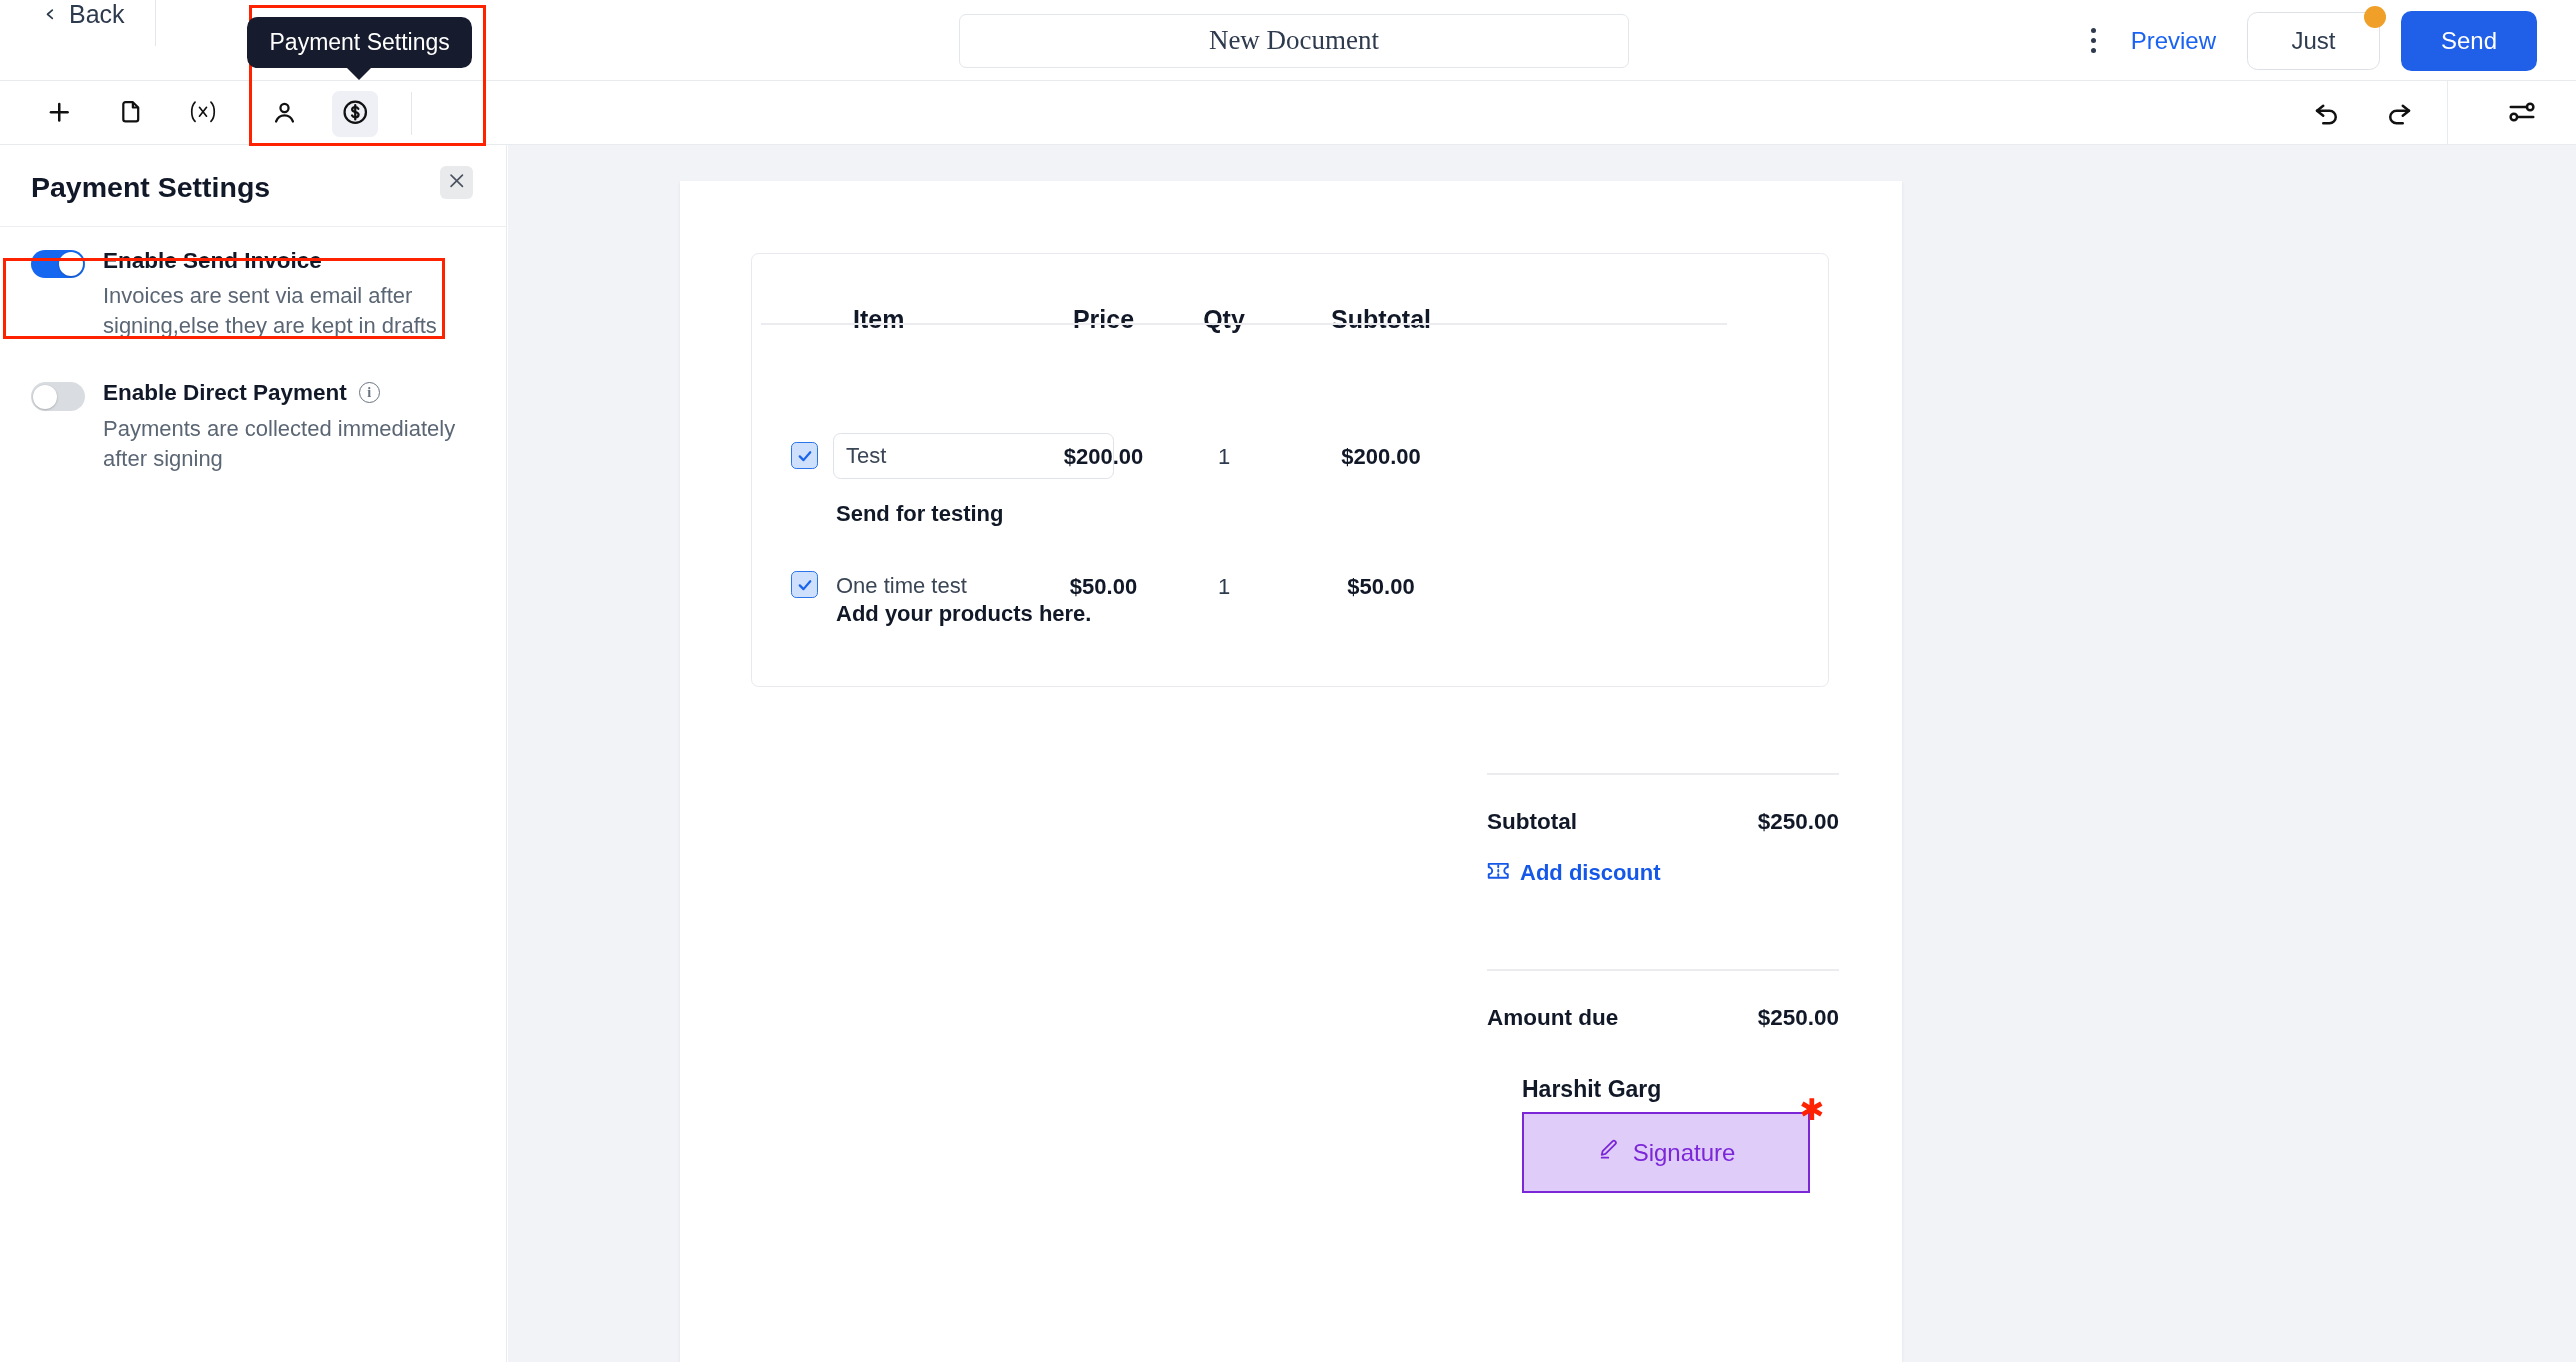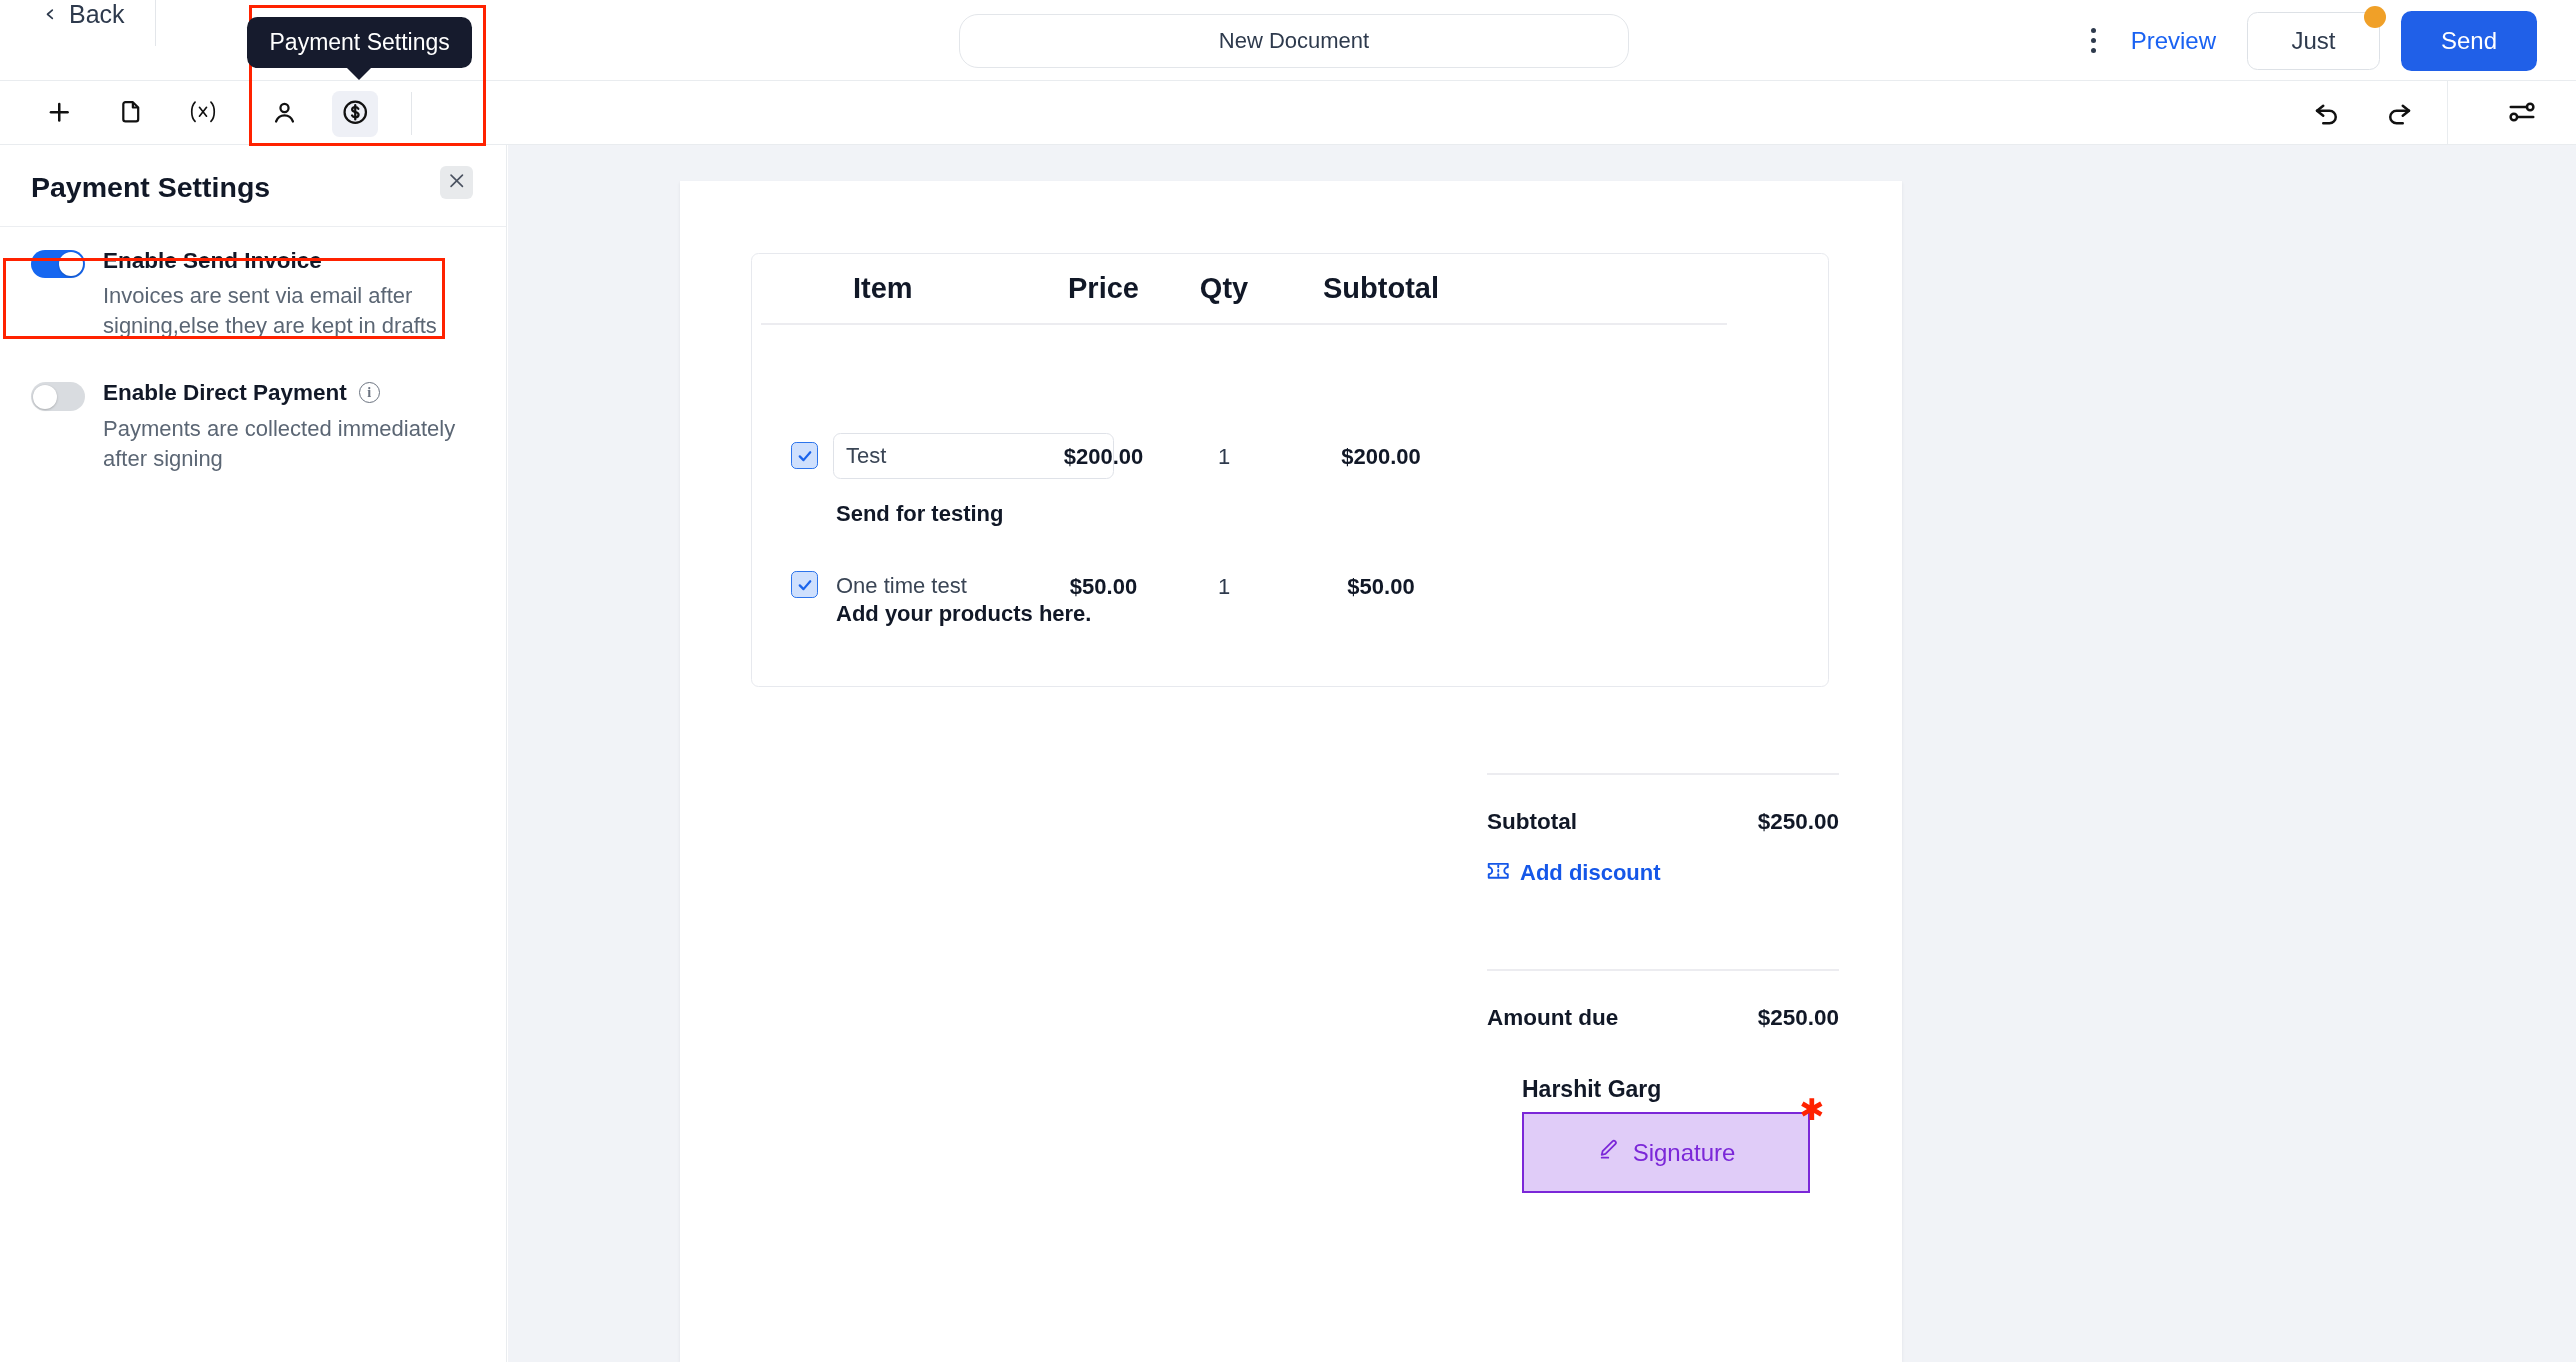--- a/index.html
+++ b/index.html
@@ -22,24 +22,24 @@
     margin-left: 42px; cursor: pointer;
     color: #2e3a4d; font-size: 25px; font-weight: 400;
   }
   .back-chevron { display: block; width: 16.5px; height: 16.5px; }
   .topbar-divider {
     width: 0.7px; height: 46px; background: #e3e6ea; margin-left: 30px;
   }
   .doc-title-wrap { position: absolute; left: 959px; top: 13.5px; }
   .doc-title-input {
     width: 670px; height: 54px;
-    border: 0.7px solid #e3e6ea; border-radius: 19px;
+    border: 0.7px solid #e3e6ea; border-radius: 7px;
     background: #fff; text-align: center;
-    font-family: Liberation Sans, sans-serif;
-    font-size: 22px; color: #2e3a4d; outline: none;
+    font-family: Liberation Serif, serif;
+    font-size: 27px; color: #2e3a4d; outline: none;
   }
   .topbar-right {
     position: absolute; right: 39px; top: 0; height: 81px;
     display: flex; align-items: center; gap: 0px;
   }
   .kebab-btn {
     width: 42px; height: 42px; display: flex; flex-direction: column;
     align-items: center; justify-content: center; gap: 4.5px; cursor: pointer;
     margin-right: 16.5px;
   }
@@ -150,21 +150,21 @@
     box-shadow: 0 0.7px 3px rgba(16,24,40,.08);
   }
   .table-card {
     position: absolute; left: 71px; top: 72px;
     width: 1078px; height: 434px;
     border: 0.7px solid #e7e9ee; border-radius: 7.5px; background: #fff;
   }
   .thead {
     position: relative; height: 70px;
   }
-  .th { position: absolute; top: 18px; font-size: 29px; font-weight: 700; color: #111827; }
+  .th { position: absolute; top: 51px; font-size: 25px; font-weight: 700; color: #111827; }
   .th-item { left: 101px; }
   .th-price { left: 288px; width: 127px; text-align: center; }
   .th-qty { left: 431px; width: 82px; text-align: center; }
   .th-sub { left: 558px; width: 142px; text-align: center; }
   .thead-rule {
     position: absolute; left: 9px; top: 69px; width: 966px; height: 1.5px; background: #ececf0;
   }
 
   .row { position: absolute; left: 0; width: 100%; }
   .chk {

